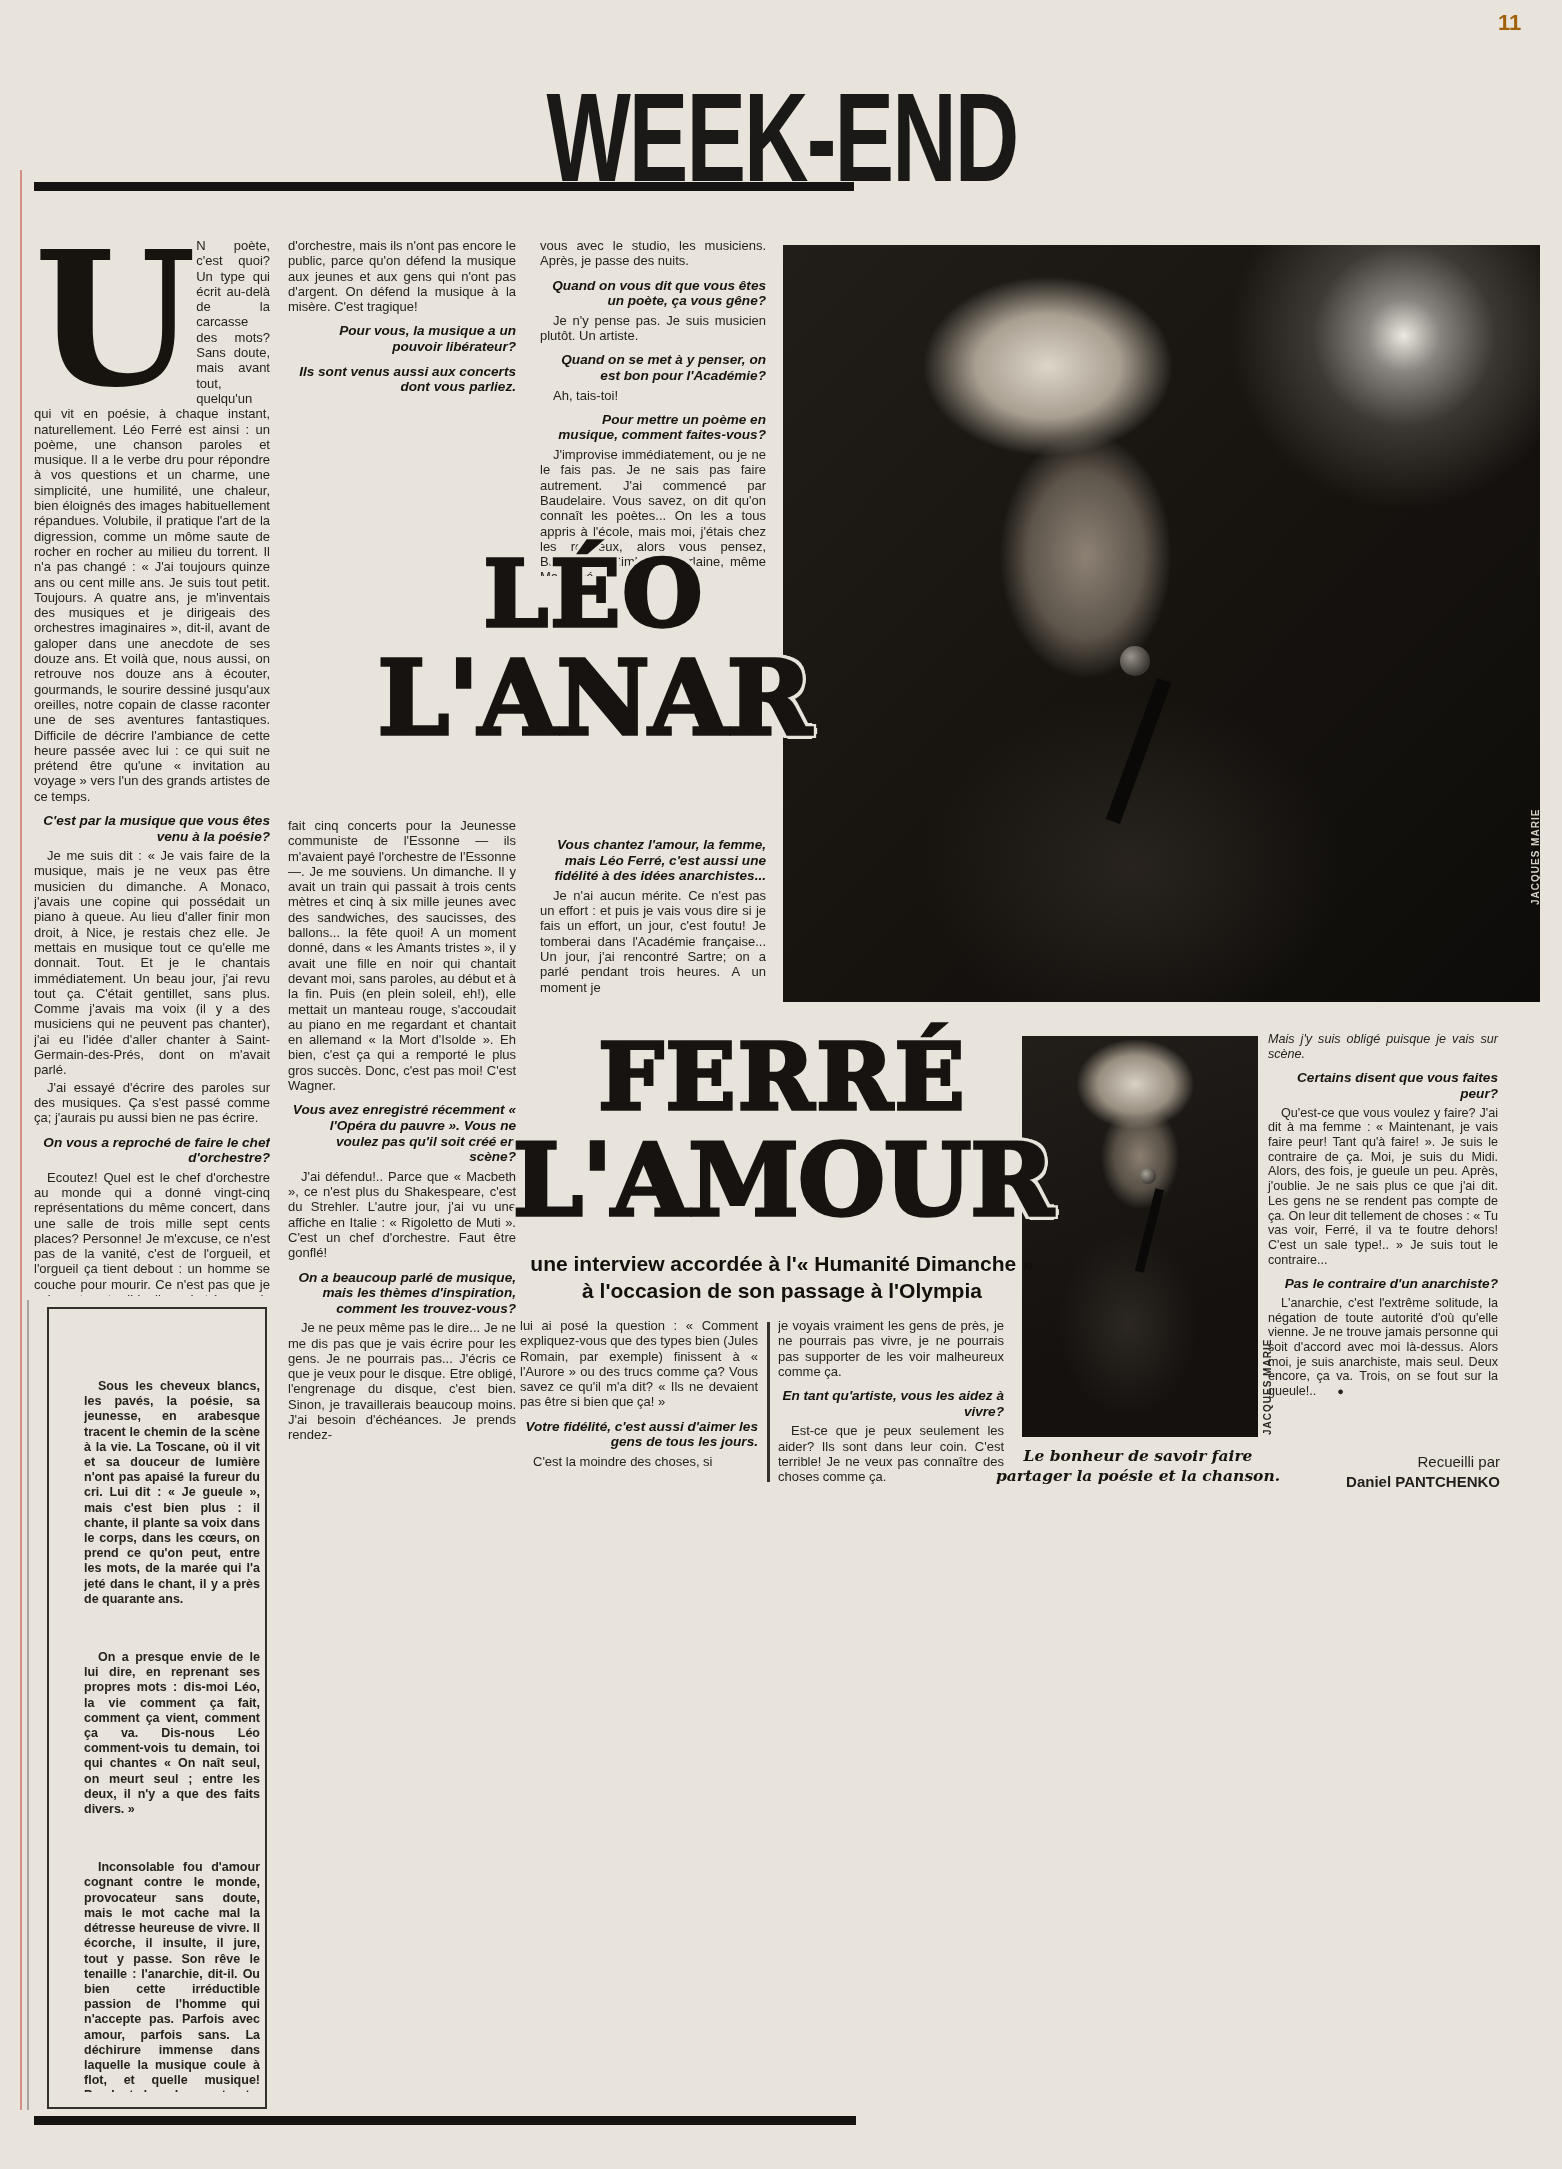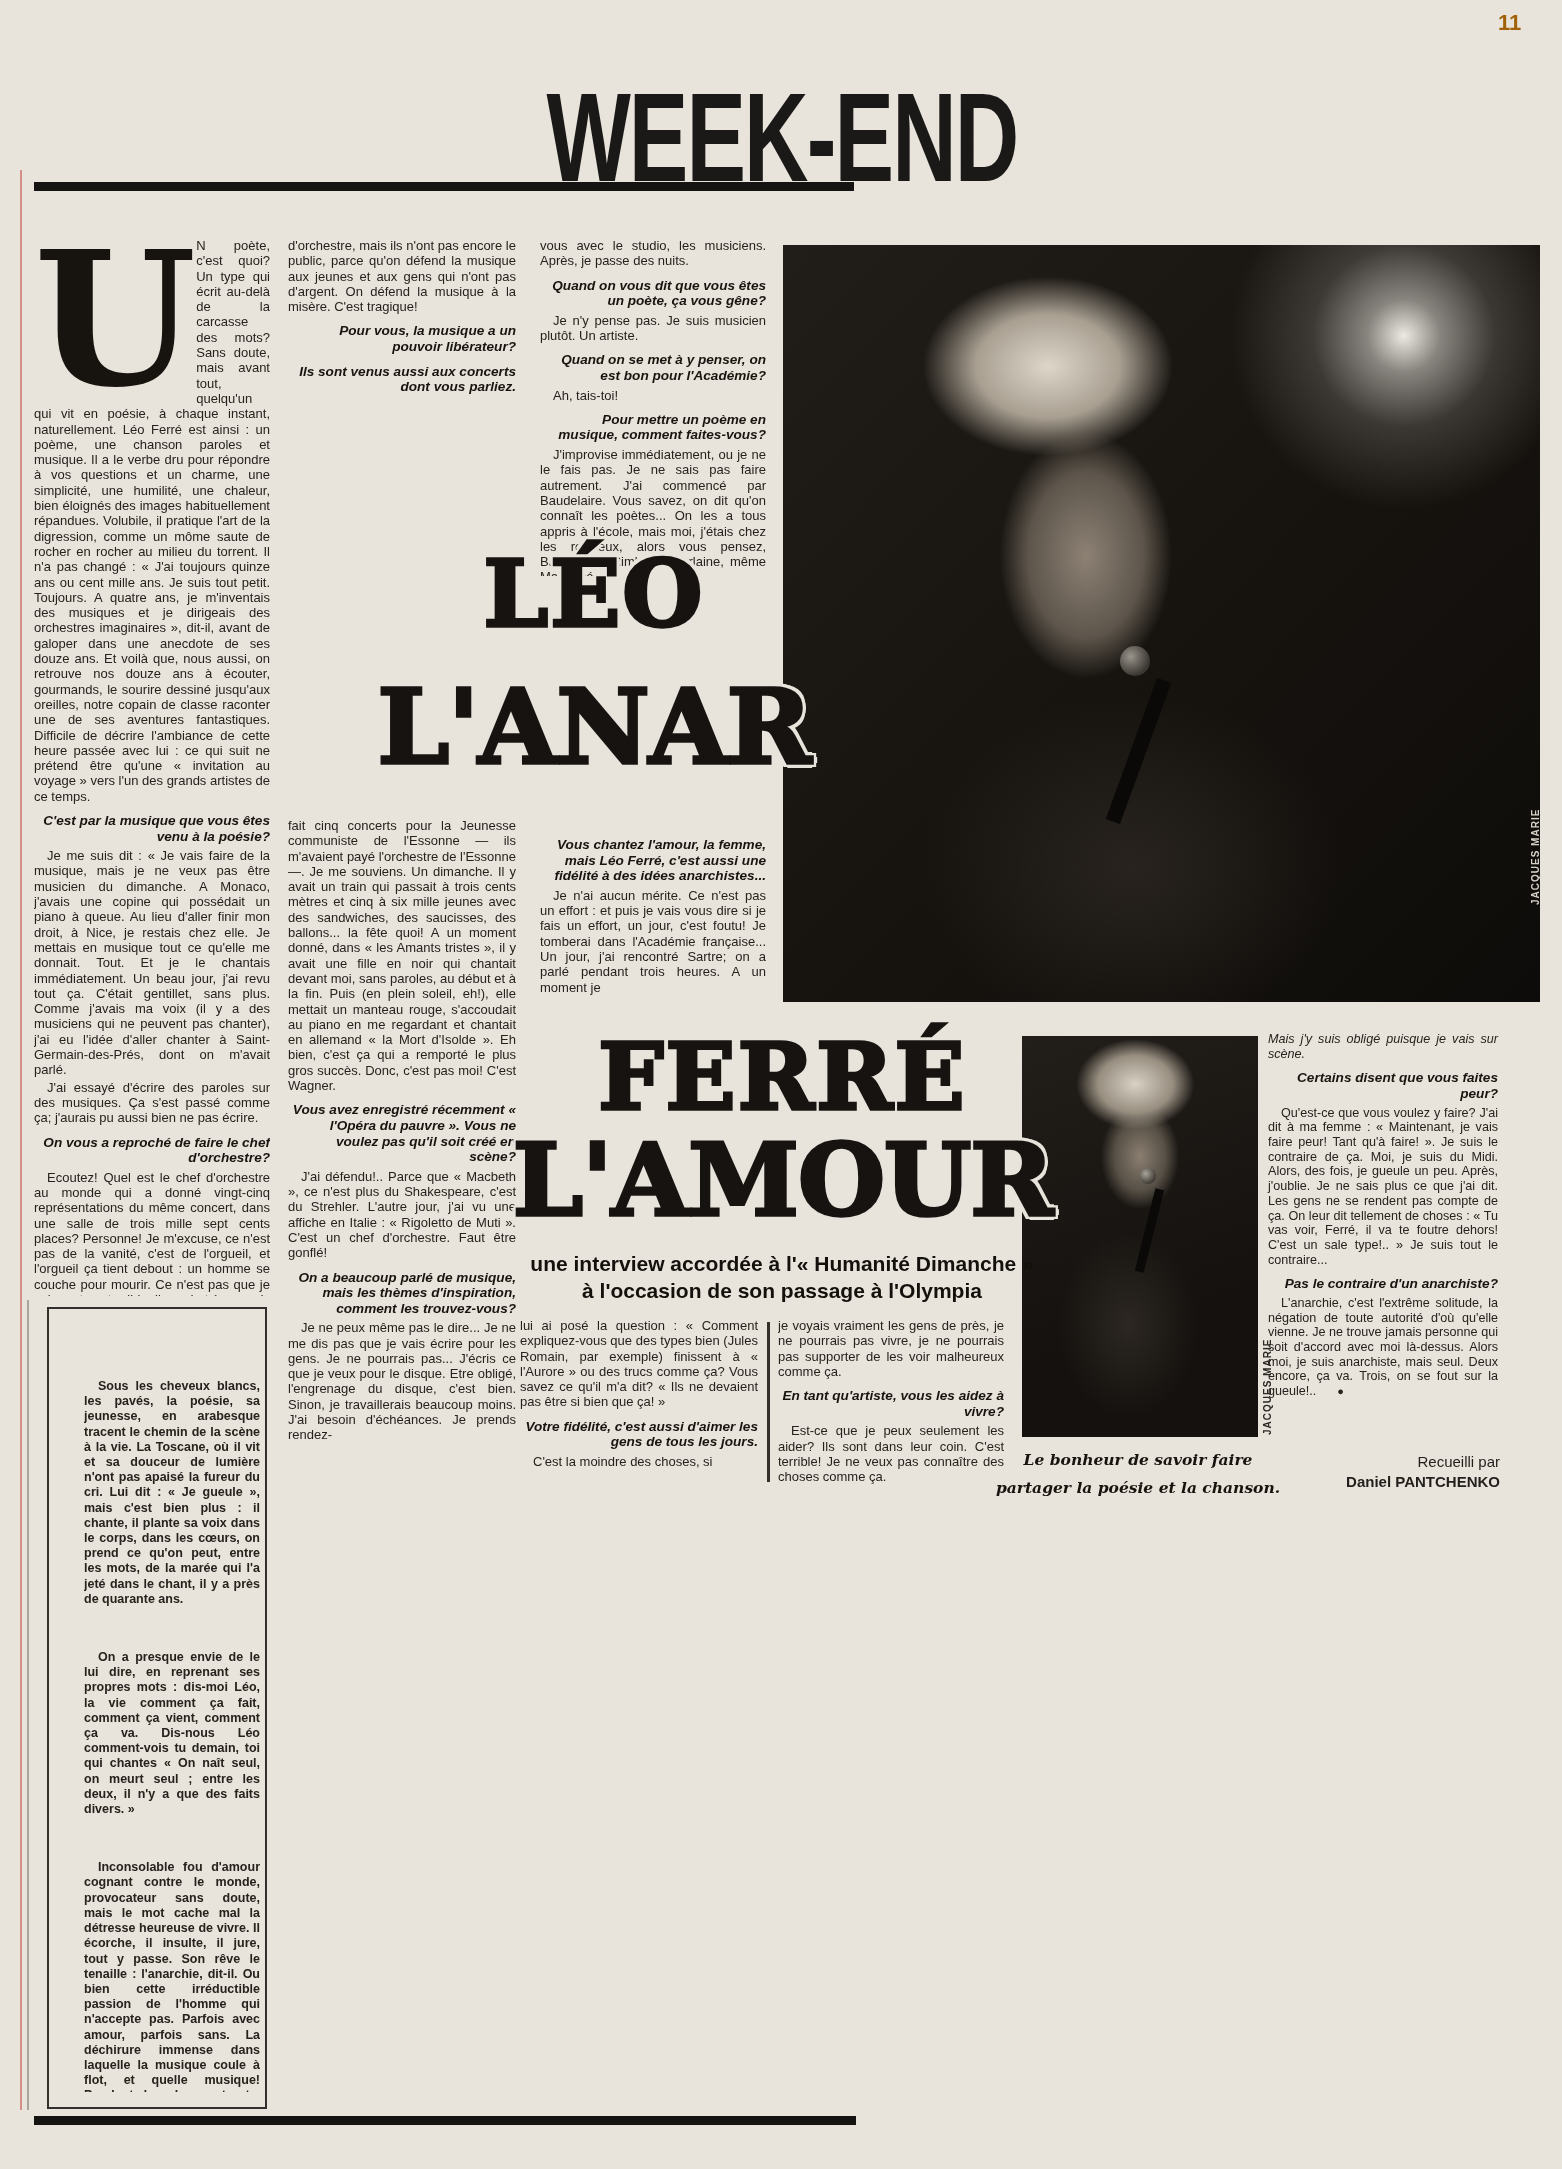--- a/index.html
+++ b/index.html
@@ -24,21 +24,21 @@
   .dc{float:left;font-family:"DejaVu Serif",serif;font-weight:bold;font-size:186px;line-height:146px;
       margin:8px 6px 0 0;color:#17140f;letter-spacing:-6px;}
   .endmark{display:inline-block;font-size:11px;vertical-align:middle;margin-left:8px;}
   
   .bighead{position:absolute;text-align:center;z-index:5;font-family:"DejaVu Serif",serif;font-weight:bold;
       color:#161310;-webkit-text-stroke:3.5px #161310;
       text-shadow:-4px -4px 0 #e8e4dc,4px -4px 0 #e8e4dc,-4px 4px 0 #e8e4dc,4px 4px 0 #e8e4dc,
                   0 -5px 0 #e8e4dc,0 5px 0 #e8e4dc,-5px 0 0 #e8e4dc,5px 0 0 #e8e4dc;}
   #hl1{left:372px;top:545px;width:444px;}
   #hl1 .l1{font-size:92px;line-height:98px;letter-spacing:2px;}
-  #hl1 .l2{font-size:102px;line-height:110px;letter-spacing:-1px;margin-top:29px;}
+  #hl1 .l2{font-size:102px;line-height:110px;letter-spacing:-1px;}
   #hl2{left:510px;top:1028px;width:545px;}
   #hl2 .l1{font-size:92px;line-height:98px;letter-spacing:2px;}
   #hl2 .l2{font-size:100px;line-height:108px;letter-spacing:-1px;}
   .subtitle{position:absolute;left:512px;top:1250px;width:540px;z-index:5;text-align:center;
       font-weight:bold;font-size:21px;line-height:27px;color:#14110d;}
   
   .photo{position:absolute;overflow:hidden;}
   #photoTop{left:783px;top:245px;width:757px;height:757px;background-color:#141210;
     background-image:
       radial-gradient(circle at 82% 12%, rgba(248,245,238,.95) 0%, rgba(248,245,238,.5) 4%, rgba(205,200,190,.2) 10%, rgba(0,0,0,0) 19%),
@@ -56,21 +56,21 @@
       radial-gradient(ellipse 90px 120px at 45% 72%, #2c2722 0%, rgba(0,0,0,0) 78%),
       linear-gradient(160deg,#221e1a 0%, #14110e 70%);}
   #photoBot .mic{position:absolute;left:52%;top:38%;width:9px;height:85px;background:#0a0908;transform:rotate(14deg);}
   #photoBot .michead{position:absolute;left:50%;top:33%;width:16px;height:16px;border-radius:50%;
       background:radial-gradient(circle at 35% 35%, #aaa49a, #403c36 70%);}
   .vcredit{position:absolute;font-size:10px;font-weight:bold;letter-spacing:1px;
       transform:rotate(-90deg);transform-origin:left top;white-space:nowrap;}
   #creditTop{left:1530px;top:905px;color:#d6d1c6;z-index:6;}
   #creditBot{left:1262px;top:1435px;color:#2b2823;z-index:6;}
   .caption{position:absolute;left:986px;top:1446px;width:304px;text-align:center;z-index:6;
-      font-family:"DejaVu Serif",serif;font-weight:bold;font-style:italic;font-size:15.5px;line-height:28px;color:#17130e;}
+      font-family:"DejaVu Serif",serif;font-weight:bold;font-style:italic;font-size:15.5px;line-height:20px;color:#17130e;}
   .byline{position:absolute;left:1268px;top:1452px;width:232px;text-align:right;z-index:6;font-size:15px;line-height:20px;}
   .byline .b2{font-weight:bold;}
   
   .sidebox{position:absolute;left:47px;top:1307px;width:216px;height:798px;border:2px solid #32302c;z-index:2;}
   #sidebarCol{left:84px;top:1336px;width:176px;height:756px;font-size:12.5px;line-height:15.2px;font-weight:bold;color:#26221d;}
   #sidebarCol .blk.p{text-indent:14px;margin-bottom:5px;margin-top:43px;}
   .vdiv{position:absolute;background:#34312c;}
 </style>
 </head>
 <body>

